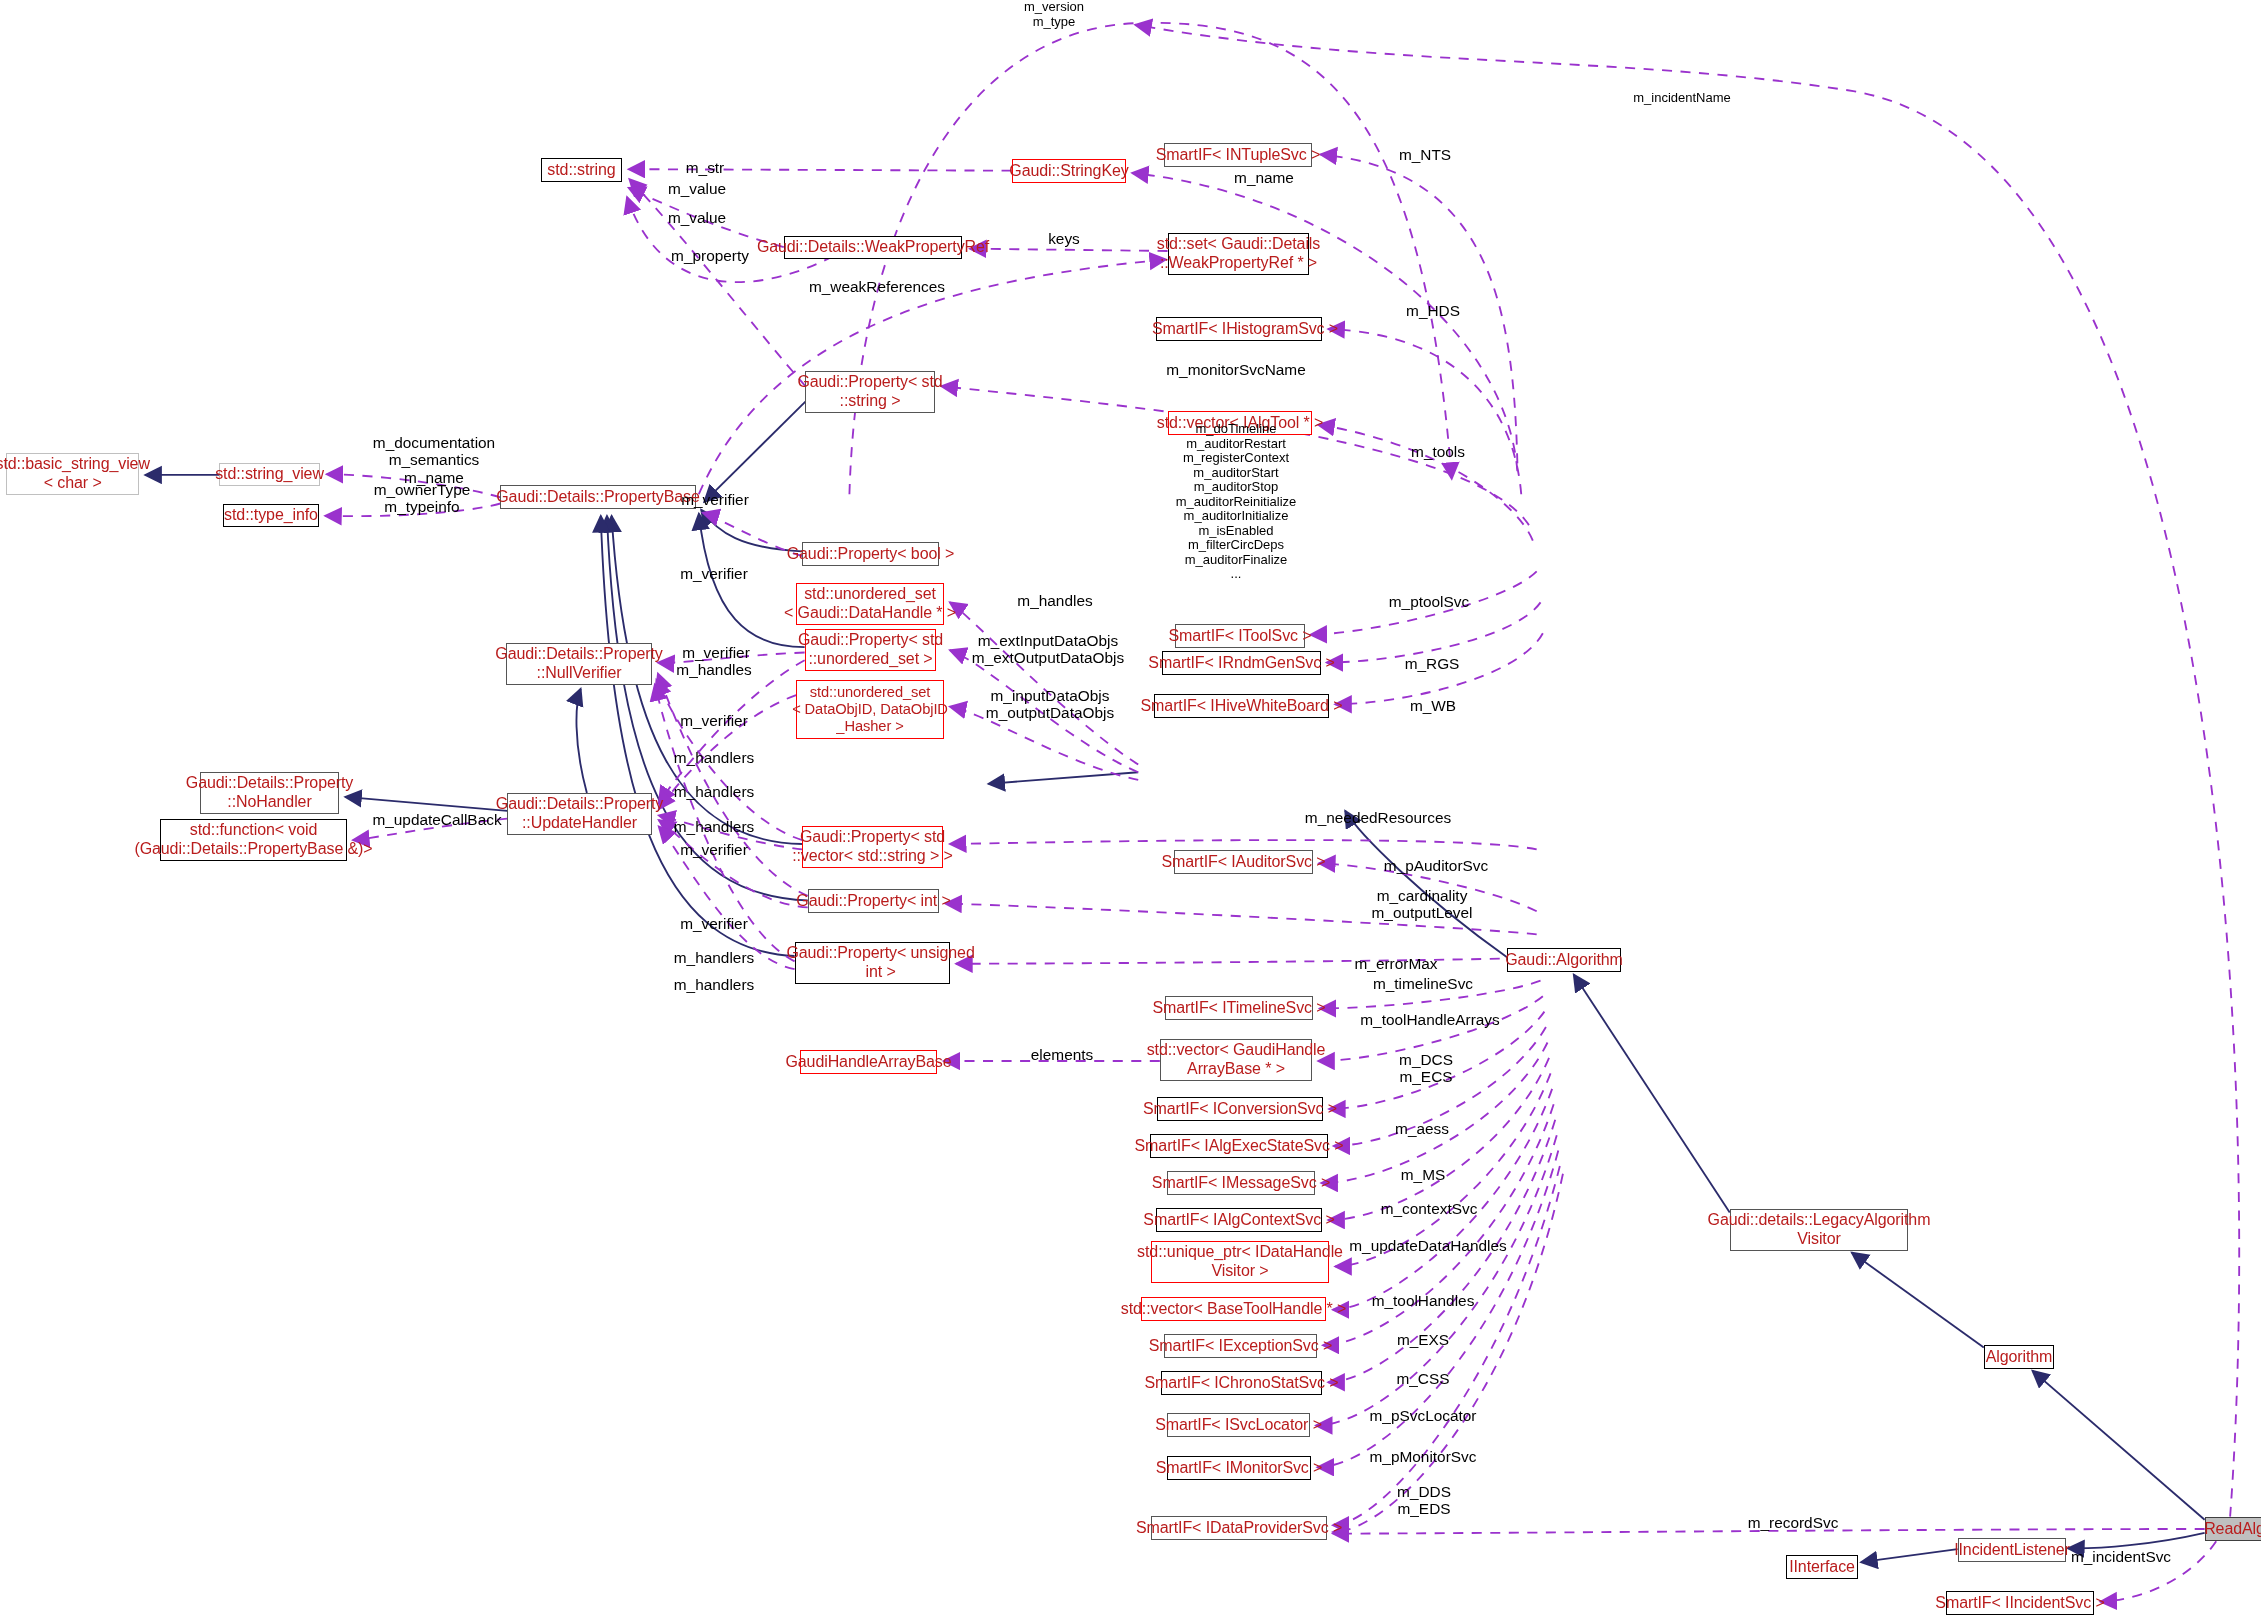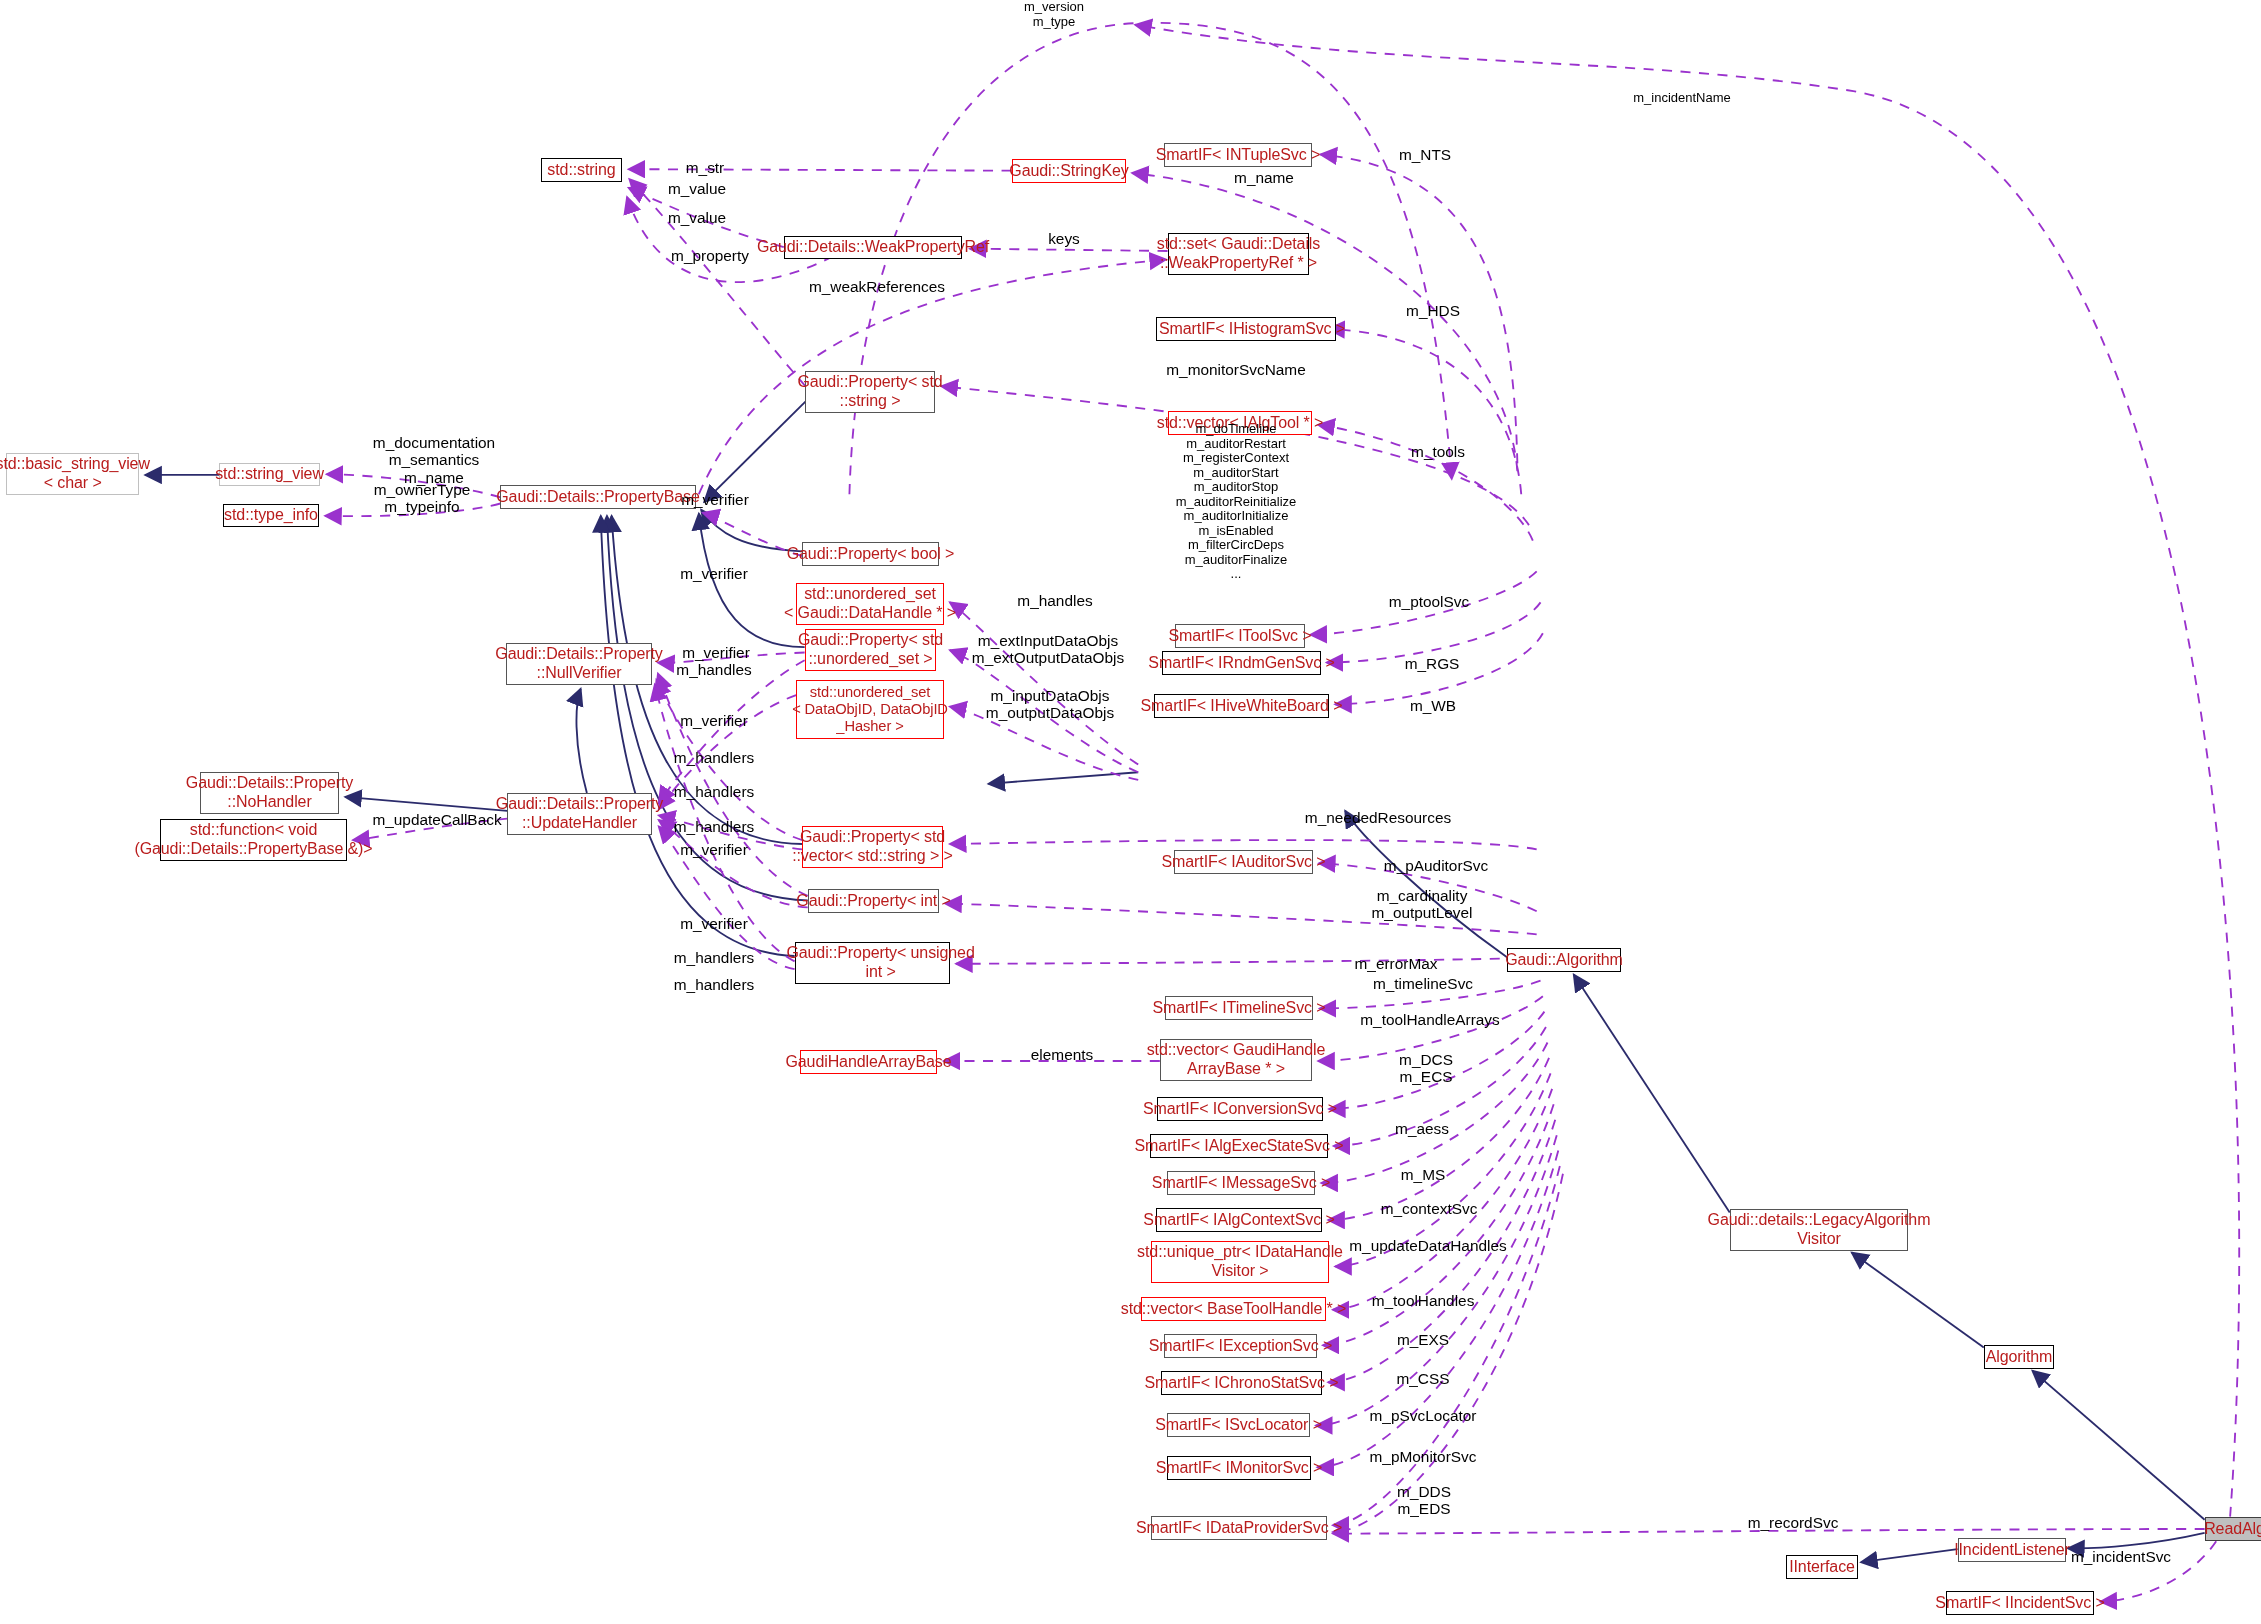--- a/index.html
+++ b/index.html
@@ -209,21 +209,21 @@
 <div class="node light" style="left: 6.2px; top: 453px; width: 133px; height: 42px;">std::basic_string_view
 &lt; char &gt;</div>
     <div class="node light" style="left: 219px; top: 463px; width: 101px; height: 23px;">std::string_view</div>
     <div class="node black" style="left: 223px; top: 504px; width: 96px; height: 23px;">std::type_info</div>
     <div class="node black" style="left: 541px; top: 158px; width: 81px; height: 24px;">std::string</div>
     <div class="node red" style="left: 1012px; top: 159px; width: 114px; height: 24px;">Gaudi::StringKey</div>
     <div class="node black" style="left: 784px; top: 236px; width: 178px; height: 23px;">Gaudi::Details::WeakPropertyRef</div>
     <div class="node black" style="left: 1168px; top: 233px; width: 141px; height: 42px;">std::set&lt; Gaudi::Details
 ::WeakPropertyRef * &gt;</div>
     <div class="node gray" style="left: 1164px; top: 143px; width: 148px; height: 24px;">SmartIF&lt; INTupleSvc &gt;</div>
-    <div class="node black" style="left: 1156px; top: 317px; width: 180px; height: 24px; padding-left: 16px;">SmartIF&lt; IHistogramSvc &gt;</div>
+    <div class="node black" style="left: 1156px; top: 317px; width: 166px; height: 24px; padding-left: 16px;">SmartIF&lt; IHistogramSvc &gt;</div>
     <div class="node gray" style="left: 500px; top: 485px; width: 196px; height: 24px; text-align: right;">Gaudi::Details::PropertyBase</div>
     <div class="node gray" style="left: 805px; top: 371px; width: 130px; height: 42px;">Gaudi::Property&lt; std
 ::string &gt;</div>
     <div class="node red" style="left: 1168px; top: 411px; width: 144px; height: 24px;">std::vector&lt; IAlgTool * &gt;</div>
     <div class="node gray" style="left: 802px; top: 542px; width: 137px; height: 24px;">Gaudi::Property&lt; bool &gt;</div>
     <div class="node red" style="left: 796px; top: 583px; width: 148px; height: 42px;">std::unordered_set
 &lt; Gaudi::DataHandle * &gt;</div>
     <div class="node gray" style="left: 1175px; top: 624px; width: 130px; height: 24px;">SmartIF&lt; IToolSvc &gt;</div>
     <div class="node red" style="left: 805px; top: 629px; width: 131px; height: 42px;">Gaudi::Property&lt; std
 ::unordered_set &gt;</div>

